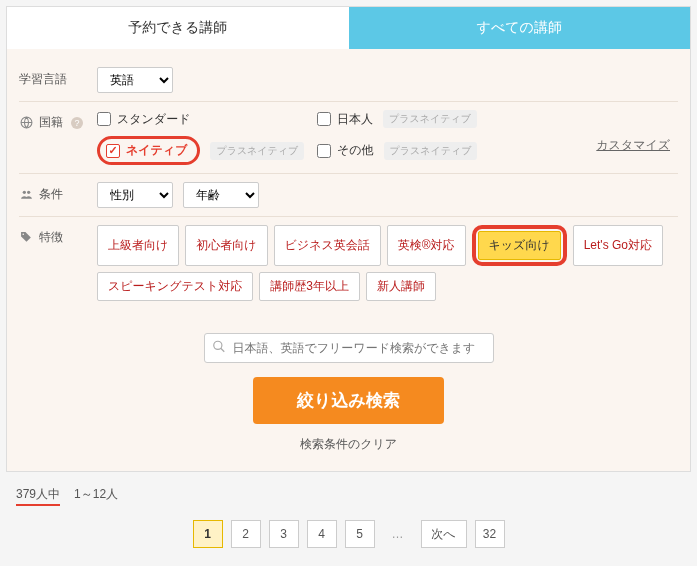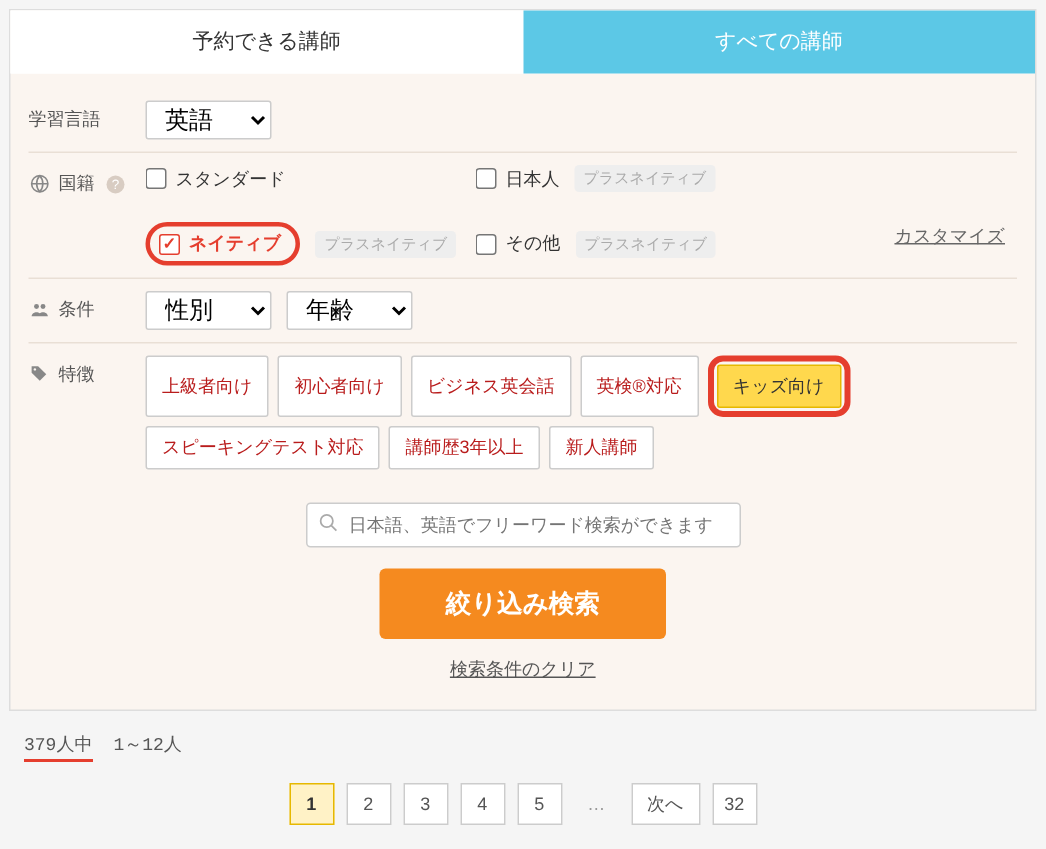--- a/index.html
+++ b/index.html
@@ -8,41 +8,41 @@
     .tabs { display: flex; background: #fff; }
     .tab { flex: 1; text-align: center; padding: 12px 0; font-size: 14px; cursor: pointer; }
     .tab-active { background: #fff; color: #333; }
     .tab-inactive { background: #5cc8e6; color: #fff; }
     .filter-body { padding: 10px 12px 18px 12px; }
     .row { display: flex; align-items: flex-start; padding: 8px 0; border-bottom: 1px solid #e9dfd5; position: relative; }
     .row:last-of-type { border-bottom: none; }
     .row-label { width: 78px; display: flex; align-items: center; gap: 6px; color: #555; padding-top: 4px; }
     .row-label .ico { color: #888; font-size: 13px; display: inline-flex; width: 14px; justify-content: center; }
     .row-content { flex: 1; }
-    select { border: 1px solid #ccc; background: #fff; height: 26px; padding: 2px 22px 2px 8px; font-size: 16px; border-radius: 2px; appearance: auto; }
-    .nat-grid { display: grid; grid-template-columns: 220px 1fr; row-gap: 20px; align-items: center; }
+    select { border: 1px solid #ccc; background: #fff; height: 26px; padding: 2px 22px 2px 8px; font-size: 12px; border-radius: 2px; appearance: auto; }
+    .nat-grid { display: grid; grid-template-columns: 220px 1fr; row-gap: 8px; align-items: center; }
     .chk-item { display: flex; align-items: center; gap: 6px; }
     .chk-item input[type=checkbox] { width: 14px; height: 14px; }
     .plus-tag { display: inline-block; background: #eee; color: #aaa; border-radius: 3px; font-size: 10px; padding: 2px 6px; margin-left: 4px; text-align: right; }
     .circled-red { border: 3px solid #e53e2e; border-radius: 16px; padding: 3px 10px 3px 6px; display: inline-flex; align-items: center; gap: 6px; }
     .chk-red { width: 14px; height: 14px; border: 1px solid #e53e2e; border-radius: 2px; display: inline-flex; align-items: center; justify-content: center; color: #e53e2e; font-size: 11px; font-weight: bold; background: #fff; }
     .native-label { color: #e53e2e; font-weight: 600; }
     .customize-link { position: absolute; right: 8px; bottom: 19px; text-decoration: underline; color: #666; cursor: pointer; font-size: 12px; }
     .cond-selects { display: flex; gap: 10px; }
     .tags { display: flex; flex-wrap: wrap; gap: 6px; }
     .tag-btn { background: #fff; border: 1px solid #ccc; border-radius: 2px; padding: 5px 10px; font-size: 12px; cursor: pointer; color: #b91c1c; }
     .tag-highlight { border: 4px solid #e53e2e; border-radius: 10px; padding: 2px; display: inline-block; }
     .tag-highlight .tag-btn { background: #ffd84d; border-color: #e6b800; color: #333; }
-    .search-wrap { text-align: center; margin-top: 14px; }
+    .search-wrap { text-align: center; margin-top: 24px; }
     .search-input { width: 290px; border: 1px solid #ccc; height: 30px; padding: 0 8px 0 28px; border-radius: 3px; font-size: 12px; background: #fff; }
     .search-box { position: relative; display: inline-block; }
     .search-ico { position: absolute; left: 8px; top: 50%; transform: translateY(-50%); color: #aaa; font-size: 14px; }
     .submit-btn { display: block; margin: 14px auto 0 auto; background: #f58a1f; color: #fff; border: none; border-radius: 4px; padding: 12px 44px; font-size: 17px; font-weight: bold; cursor: pointer; }
-    .clear-link { display: block; text-align: center; margin-top: 12px; text-decoration: underline; color: #555; font-size: 12px; cursor: pointer; }
-    .results-bar { padding: 8px 16px; font-size: 12px; color: #555; display: flex; gap: 14px; font-family: Liberation Mono, monospace; }
+    .clear-link { display: block; text-align: center; margin-top: 12px; color: #555; font-size: 12px; cursor: pointer; }
+    .results-bar { padding: 8px 16px; font-size: 12px; color: #555; display: flex; gap: 14px; }
     .results-bar .count { border-bottom: 2px solid #e53e2e; padding-bottom: 1px; }
     .pager { display: flex; justify-content: center; gap: 8px; padding: 6px 0 14px 0; align-items: center; }
     .pg { width: 30px; height: 28px; border: 1px solid #ccc; background: #fff; display: inline-flex; align-items: center; justify-content: center; font-size: 12px; cursor: pointer; color: #555; }
     .pg-current { background: #fff2c6; border-color: #e6b800; color: #333; font-weight: bold; }
     .pg-next { width: 46px; }
     .pg-dots { border: none; background: transparent; cursor: default; color: #999; }
     .help-ico { width: 12px; height: 12px; border-radius: 50%; background: #d8ccc2; color: #fff; font-size: 9px; display: inline-flex; align-items: center; justify-content: center; margin-left: 2px; }
   </style>
 </head>
 <body>
@@ -131,20 +131,21 @@
         <span>特徴</span>
       </div>
       <div class="row-content tags">
         <button class="tag-btn">上級者向け</button>
         <button class="tag-btn">初心者向け</button>
         <button class="tag-btn">ビジネス英会話</button>
         <button class="tag-btn">英検®対応</button>
         <span class="tag-highlight">
           <button class="tag-btn">キッズ向け</button>
         </span>
+        <button class="tag-btn">Let's Go対応</button>
         <button class="tag-btn">スピーキングテスト対応</button>
         <button class="tag-btn">講師歴3年以上</button>
         <button class="tag-btn">新人講師</button>
       </div>
     </div>
 
     <div class="search-wrap">
       <div class="search-box">
         <span class="search-ico">
           <svg width="14" height="14" viewBox="0 0 24 24" fill="none" stroke="#aaa" stroke-width="2">

